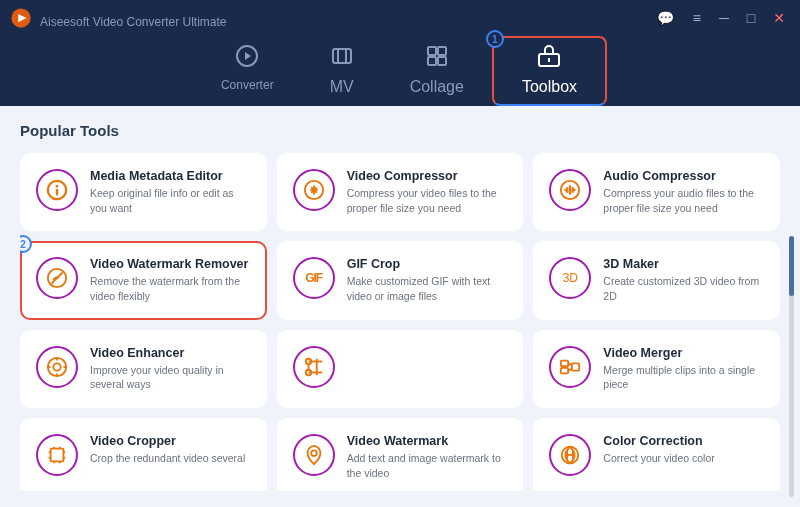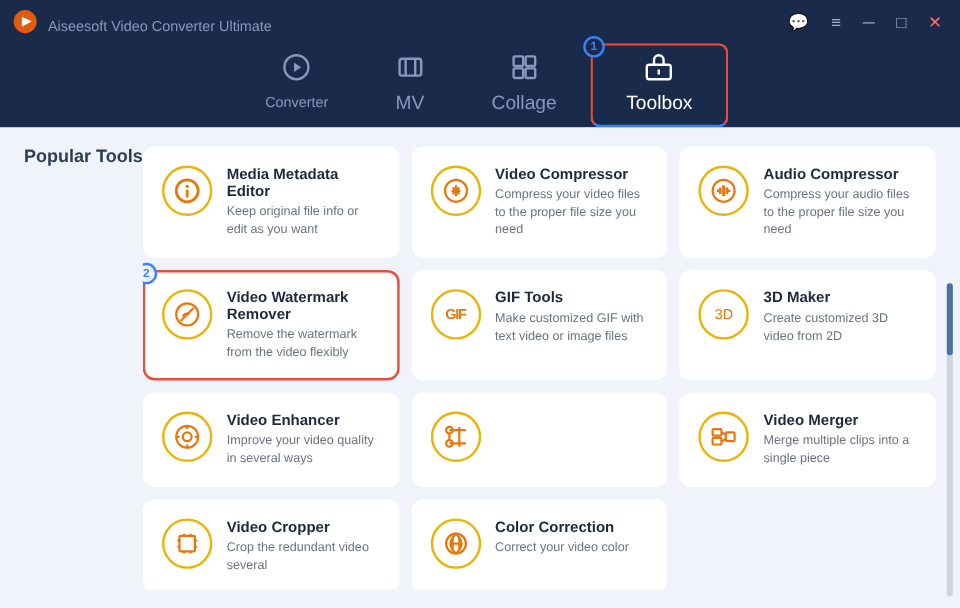--- a/index.html
+++ b/index.html
@@ -96,21 +96,21 @@
       justify-content: center;
     }
 
     
     .main-content {
       background: #f0f4fa;
       flex: 1;
       border-radius: 0;
       padding: 16px 20px;
       display: flex;
-      flex-direction: row;
+      flex-direction: column;
       overflow: hidden;
     }
 
     .section-title {
       font-size: 15px;
       font-weight: 600;
       color: #2c3e50;
       margin-bottom: 14px;
     }
 
@@ -152,21 +152,21 @@
       font-weight: bold;
       display: flex;
       align-items: center;
       justify-content: center;
     }
 
     .tool-icon-wrap {
       width: 42px;
       height: 42px;
       border-radius: 50%;
-      border: 2px solid #eab308;
+      border: 2px solid #a21caf;
       display: flex;
       align-items: center;
       justify-content: center;
       flex-shrink: 0;
       color: #e8760a;
       font-size: 18px;
     }
     .tool-icon-wrap svg {
       width: 22px;
       height: 22px;
@@ -335,21 +335,21 @@
         <h4>Video Watermark Remover</h4>
         <p>Remove the watermark from the video flexibly</p>
       </div>
     </div>
 
     <div class="tool-card">
       <div class="tool-icon-wrap" style="font-size:13px;font-weight:bold;letter-spacing:-1px;">
         <span style="color:#e8760a;font-weight:800;font-size:12px;">GIF</span>
       </div>
       <div class="tool-text">
-        <h4>GIF Tools</h4>
+        <h4>GIF Crop</h4>
         <p>Make customized GIF with text video or image files</p>
       </div>
     </div>
 
     <div class="tool-card">
       <div class="tool-icon-wrap">
         <span style="color:#e8760a;font-weight:400;font-size:12px;">3D</span>
       </div>
       <div class="tool-text">
         <h4>3D Maker</h4>
@@ -416,20 +416,32 @@
           <line x1="9" y1="19" x2="9" y2="21"></line>
           <line x1="15" y1="19" x2="15" y2="21"></line>
         </svg>
       </div>
       <div class="tool-text">
         <h4>Video Cropper</h4>
         <p>Crop the redundant video several</p>
       </div>
     </div>
 
+    <div class="tool-card">
+      <div class="tool-icon-wrap">
+        <svg viewBox="0 0 24 24" fill="none" stroke="#e8760a" stroke-width="2">
+          <path d="M12 2C8 2 5 6 5 10c0 5 7 12 7 12s7-7 7-12c0-4-3-8-7-8z"></path>
+          <circle cx="12" cy="10" r="3"></circle>
+        </svg>
+      </div>
+      <div class="tool-text">
+        <h4>Video Watermark</h4>
+        <p>Add text and image watermark to the video</p>
+      </div>
+    </div>
 
     <div class="tool-card">
       <div class="tool-icon-wrap">
         <svg viewBox="0 0 24 24" fill="none" stroke="#e8760a" stroke-width="2">
           <circle cx="12" cy="12" r="9"></circle>
           <path d="M12 3 Q17 8 17 12 Q17 17 12 21 Q7 17 7 12 Q7 8 12 3Z" fill="none"></path>
           <line x1="7" y1="12" x2="17" y2="12"></line>
           <line x1="9" y1="7" x2="9" y2="17"></line>
           <line x1="15" y1="7" x2="15" y2="17"></line>
         </svg>

